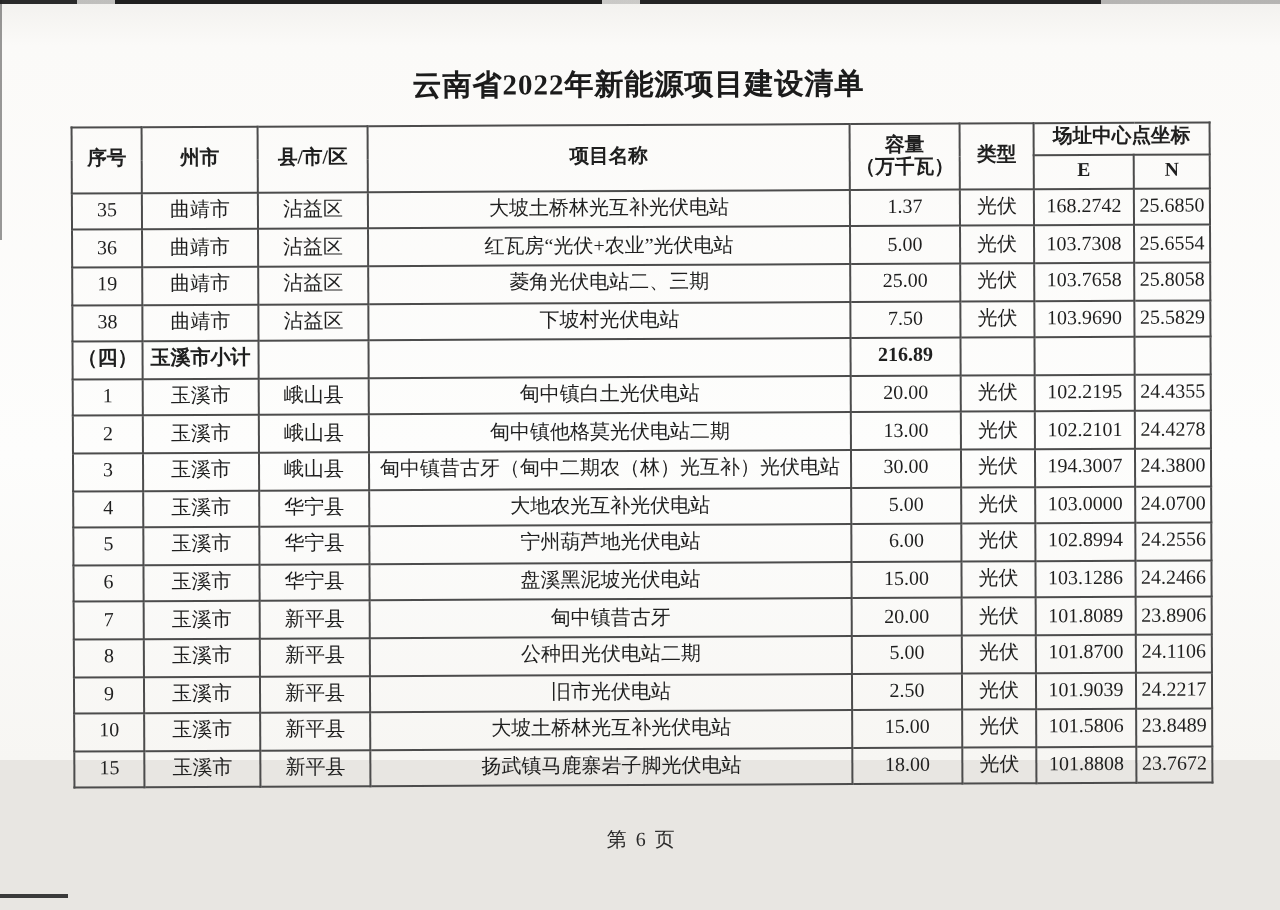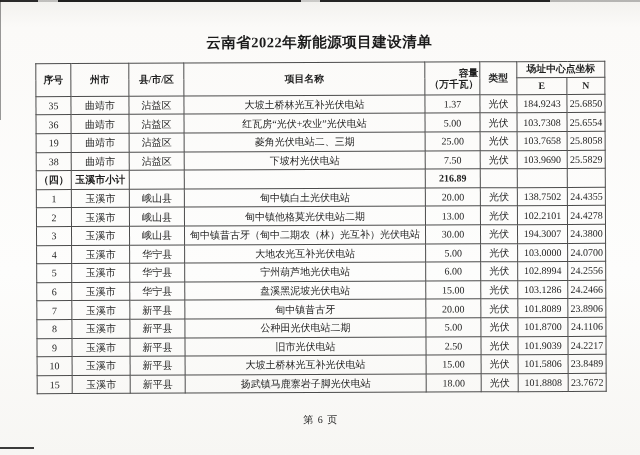--- a/index.html
+++ b/index.html
@@ -7,21 +7,21 @@
     padding: 0;
     width: 640px;
     height: 455px;
     overflow: hidden;
     font-family: "Liberation Serif", "DejaVu Serif", serif;
     background: #e8e6e2;
   }
   .page {
     position: relative;
     width: 640px;
-    height: 455px;
+    height: 380px;
     background: linear-gradient(180deg, #f2f1ee 0%, #fbfaf8 6%, #fdfdfc 60%, #f7f6f3 100%);
   }
   .scan-top-edge {
     position: absolute;
     top: 0; left: 0;
     width: 640px; height: 2px;
     background: linear-gradient(90deg,
       #2a2a2a 0 6%, rgba(40,40,40,0.25) 6% 9%,
       #1f1f1f 9% 47%, rgba(40,40,40,0.2) 47% 50%,
       #242424 50% 86%, rgba(40,40,40,0.3) 86% 100%);
@@ -74,21 +74,20 @@
     overflow: hidden;
     line-height: 1.1;
   }
   .main-table thead th {
     font-weight: bold;
     height: 15.4px;
     font-size: 9.8px;
   }
   .main-table thead .cap-head {
     line-height: 1.15;
-    text-align: right;
   }
   .main-table tbody td {
     height: 17.6px;
     font-weight: normal;
   }
   .main-table tr.subtotal td {
     font-weight: bold;
   }
   .doc-footer {
     position: absolute;
@@ -141,21 +140,21 @@
         </tr>
       </thead>
       <tbody>
           <tr>
             <td>35</td>
             <td>曲靖市</td>
             <td>沾益区</td>
             <td>大坡土桥林光互补光伏电站</td>
             <td>1.37</td>
             <td>光伏</td>
-            <td>184.9243</td>
+            <td>168.2742</td>
             <td>25.6850</td>
           </tr>
           <tr>
             <td>36</td>
             <td>曲靖市</td>
             <td>沾益区</td>
             <td>红瓦房“光伏+农业”光伏电站</td>
             <td>5.00</td>
             <td>光伏</td>
             <td>103.7308</td>
@@ -191,21 +190,21 @@
             <td></td>
             <td></td>
           </tr>
           <tr>
             <td>1</td>
             <td>玉溪市</td>
             <td>峨山县</td>
             <td>甸中镇白土光伏电站</td>
             <td>20.00</td>
             <td>光伏</td>
-            <td>138.7502</td>
+            <td>102.2195</td>
             <td>24.4355</td>
           </tr>
           <tr>
             <td>2</td>
             <td>玉溪市</td>
             <td>峨山县</td>
             <td>甸中镇他格莫光伏电站二期</td>
             <td>13.00</td>
             <td>光伏</td>
             <td>102.2101</td>

